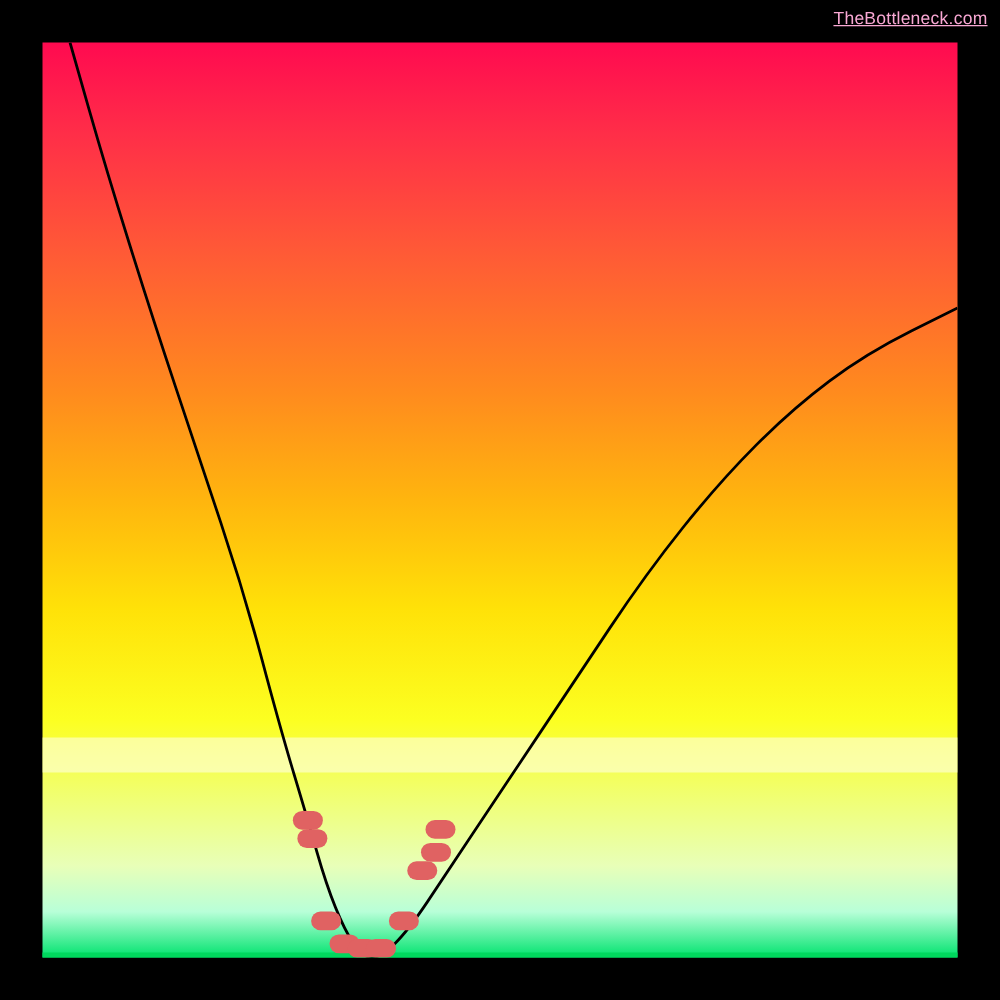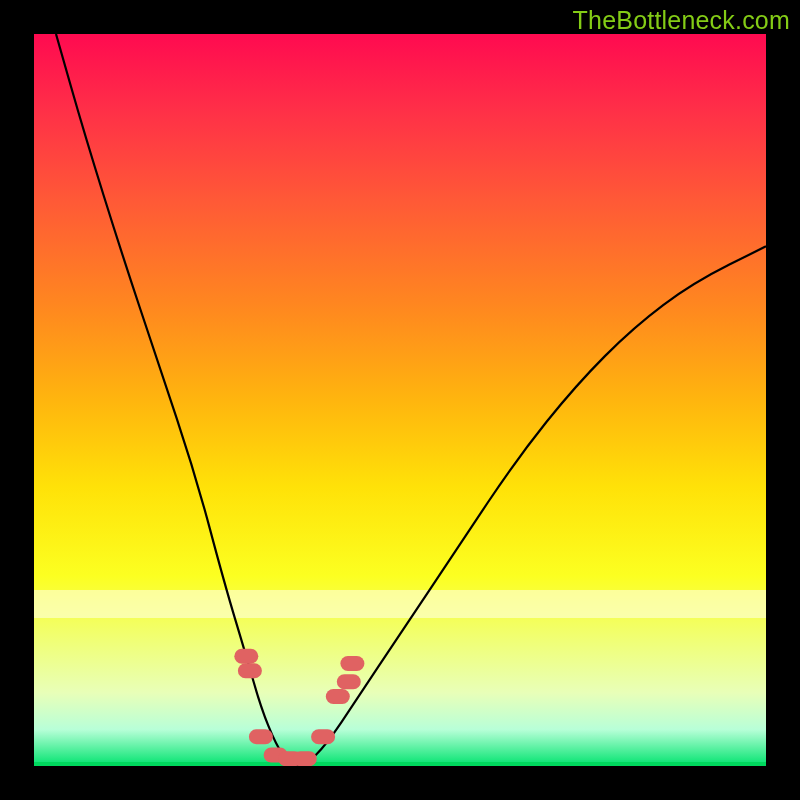--- a/index.html
+++ b/index.html
@@ -48,24 +48,25 @@
   svg.curve {
     position: absolute;
     left: 0; top: 0;
     width: 732px; height: 732px;
   }
   .watermark {
     position: absolute;
     top: 6px;
     right: 10px;
     font-family: Arial, Helvetica, sans-serif;
-    font-size: 25px;
-    color: #84cc16;
+    font-size: 14px;
+    color: #f9a8d4;
     letter-spacing: 0.2px;
     user-select: none;
+    text-decoration: underline;
   }
 </style>
 </head>
 <body>
 
 <div class="frame">
   <div class="watermark">TheBottleneck.com</div>
 
   <div class="plot-area">
     <div class="white-band"></div>

